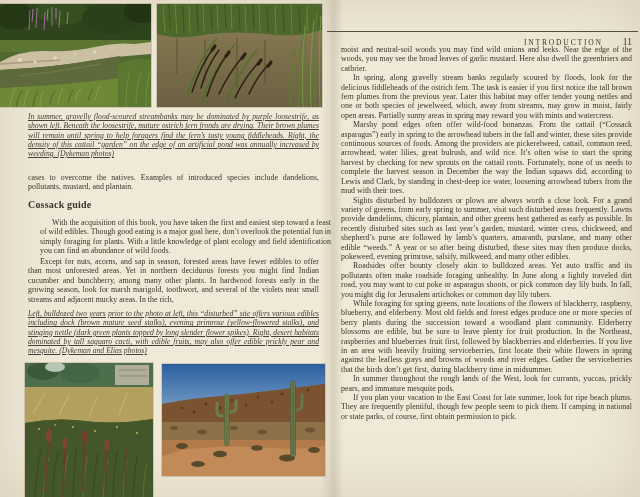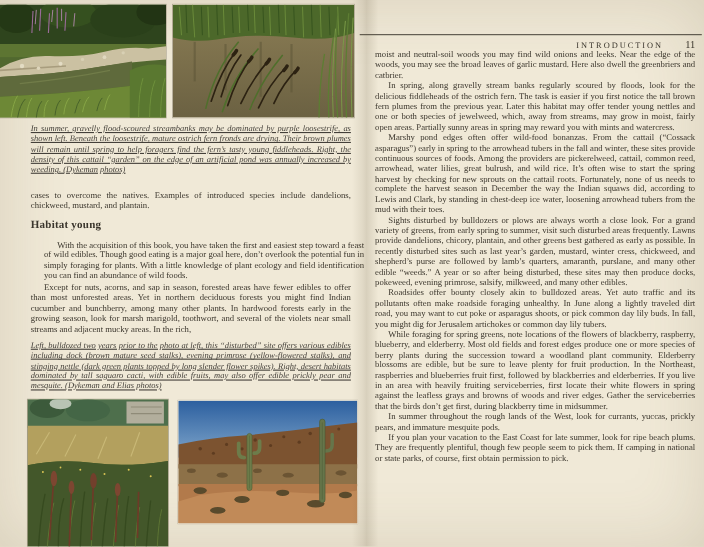--- a/index.html
+++ b/index.html
@@ -172,23 +172,23 @@
           <path d="M69,52 Q71,50 72,48"></path>
         <path d="M85,54 Q87,52 88,50"></path>
           <path d="M101,60 Q103,58 104,56"></path>
         <path d="M111,62 Q113,60 114,58"></path>
       </g>
     </svg>
   </div>
 
   <div class="caption-text" style="left:28px; top:112px; width:291px;">In summer, gravelly flood-scoured streambanks may be dominated by purple loosestrife, as shown left. Beneath the loosestrife, mature ostrich fern fronds are drying. Their brown plumes will remain until spring to help foragers find the fern’s tasty young fiddleheads. Right, the density of this cattail “garden” on the edge of an artificial pond was annually increased by weeding. (Dykeman photos)</div>
 
-  <p class="body-text" style="left:28px; top:173px; width:291px;">cases to overcome the natives. Examples of introduced species include dandelions, chickweed, mustard, and plantain.</p>
-
-  <div class="section-heading" style="left:28px; top:199px;">Habitat young</div>
+  <p class="body-text" style="left:28px; top:173px; width:291px;">cases to overcome the natives. Examples of introduced species include dandelions, pollutants, mustard, and plantain.</p>
+
+  <div class="section-heading" style="left:28px; top:199px;">Cossack guide</div>
 
   <p class="body-text indent" style="left:40px; top:218px; width:291px;">With the acquisition of this book, you have taken the first and easiest step toward a feast of wild edibles. Though good eating is a major goal here, don’t overlook the potential fun in simply foraging for plants. With a little knowledge of plant ecology and field identification you can find an abundance of wild foods.</p>
   <p class="body-text indent" style="left:28px; top:257px; width:291px;">Except for nuts, acorns, and sap in season, forested areas have fewer edibles to offer than most unforested areas. Yet in northern deciduous forests you might find Indian cucumber and bunchberry, among many other plants. In hardwood forests early in the growing season, look for marsh marigold, toothwort, and several of the violets near small streams and adjacent mucky areas. In the rich,</p>
 
   <div class="caption-text" style="left:28px; top:309px; width:291px;">Left, bulldozed two years prior to the photo at left, this “disturbed” site offers various edibles including dock (brown mature seed stalks), evening primrose (yellow-flowered stalks), and stinging nettle (dark green plants topped by long slender flower spikes). Right, desert habitats dominated by tall saguaro cacti, with edible fruits, may also offer edible prickly pear and mesquite. (Dykeman and Elias photos)</div>
 
   <div class="photo" style="left:25px; top:363px; width:128px; height:134px;">
     <svg viewBox="0 0 128 134" preserveAspectRatio="none">
       <rect width="128" height="134" fill="#47602a"></rect>
       <rect width="128" height="26" fill="#4e6f4c"></rect>

